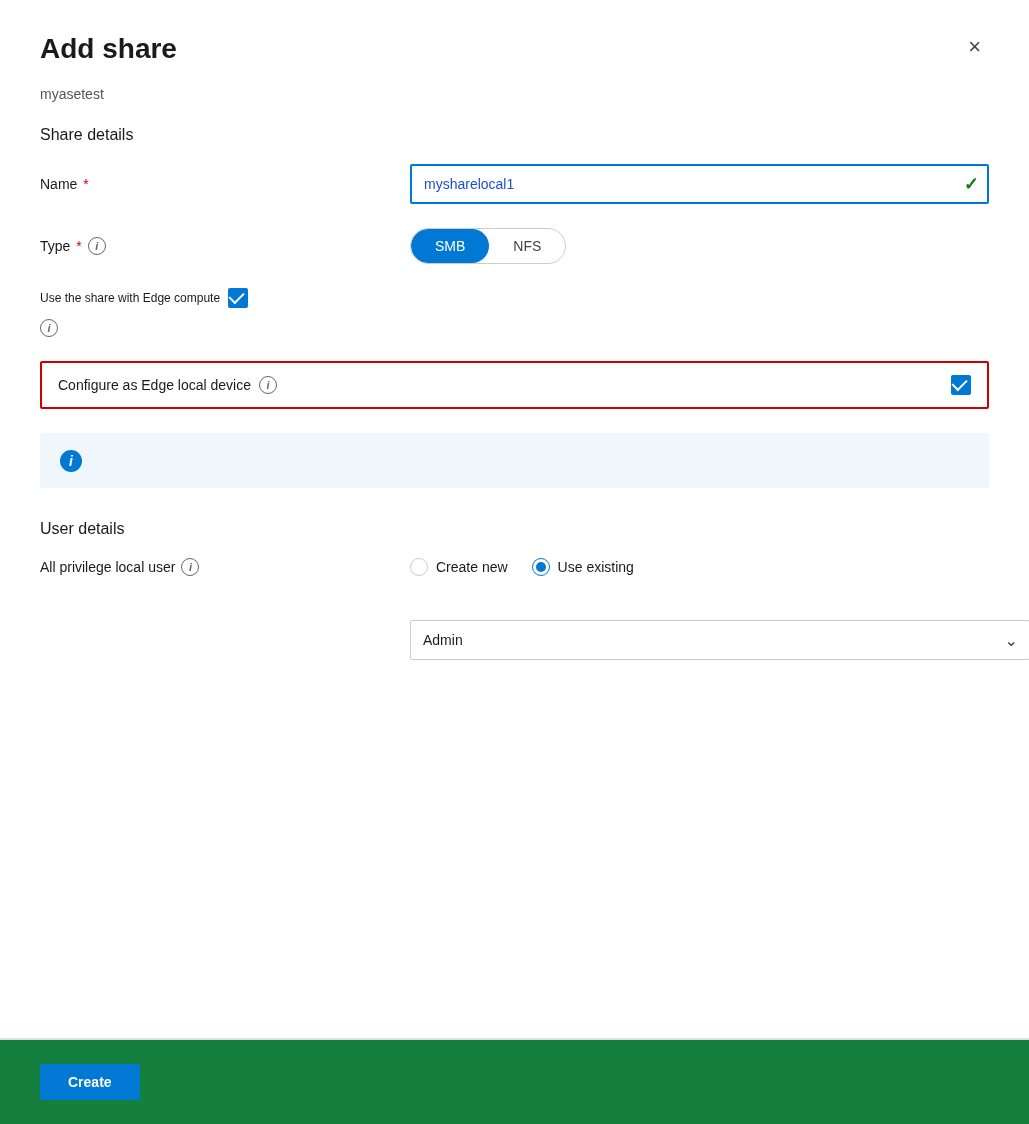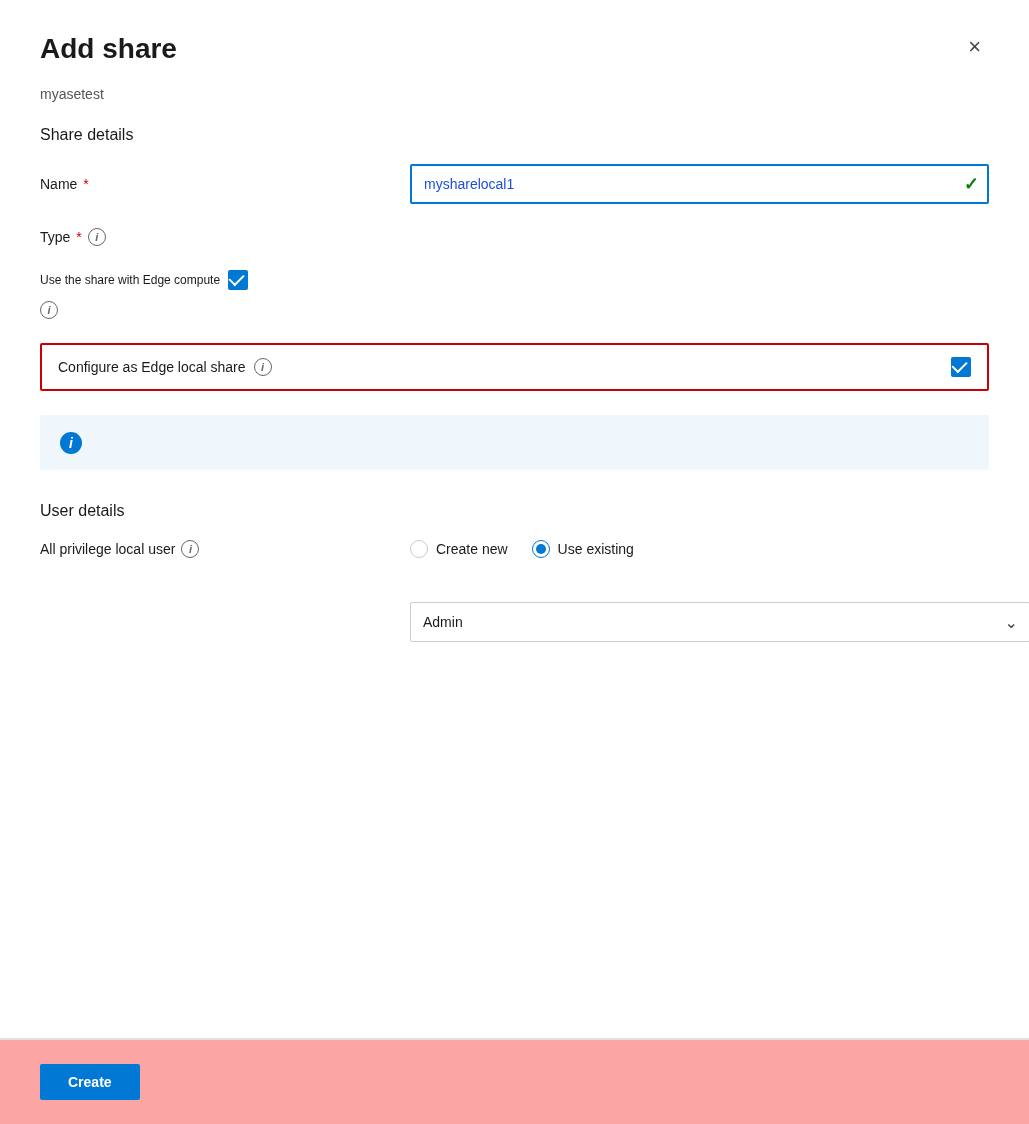--- a/index.html
+++ b/index.html
@@ -262,21 +262,21 @@
       position: absolute;
       right: 12px;
       top: 50%;
       transform: translateY(-50%);
       font-size: 16px;
       color: #444;
       pointer-events: none;
     }
     
     .dialog-footer {
-      background: #fca5a5;
+      background: #15803d;
       padding: 24px 40px;
       border-top: 1px solid #e0e0e0;
     }
     .create-btn {
       background: #0078d4;
       color: #fff;
       border: none;
       border-radius: 2px;
       padding: 10px 28px;
       font-size: 14px;
@@ -326,37 +326,41 @@
       <span class="input-check">✓</span>
     </div>
   </div>
 
   <div class="form-row">
     <label class="form-label">
       <span>Type</span>
       <span class="required-star">*</span>
       <span class="info-icon">i</span>
     </label>
+    <div class="toggle-group">
+      <span class="toggle-option active">SMB</span>
+      <span class="toggle-option inactive">NFS</span>
+    </div>
   </div>
 
   <div class="use-edge-compute-row">
     <div class="use-edge-compute-top">
       <div class="use-edge-compute-label">
         <span>Use the share with Edge compute</span>
         <div class="checkbox-blue"></div>
       </div>
     </div>
     <div style="padding-left: 0; margin-top: 4px;">
       <span class="info-icon">i</span>
     </div>
   </div>
 
   <div class="edge-local-row">
     <span class="edge-local-label">
-      <span>Configure as Edge local share</span>
+      <span>Configure as Edge local device</span>
       <span class="info-icon">i</span>
     </span>
     <div class="checkbox-blue"></div>
   </div>
 
   <div class="info-banner">
     <div class="info-banner-icon">i</div>
   </div>
 
   <div class="section-title">User details</div>

